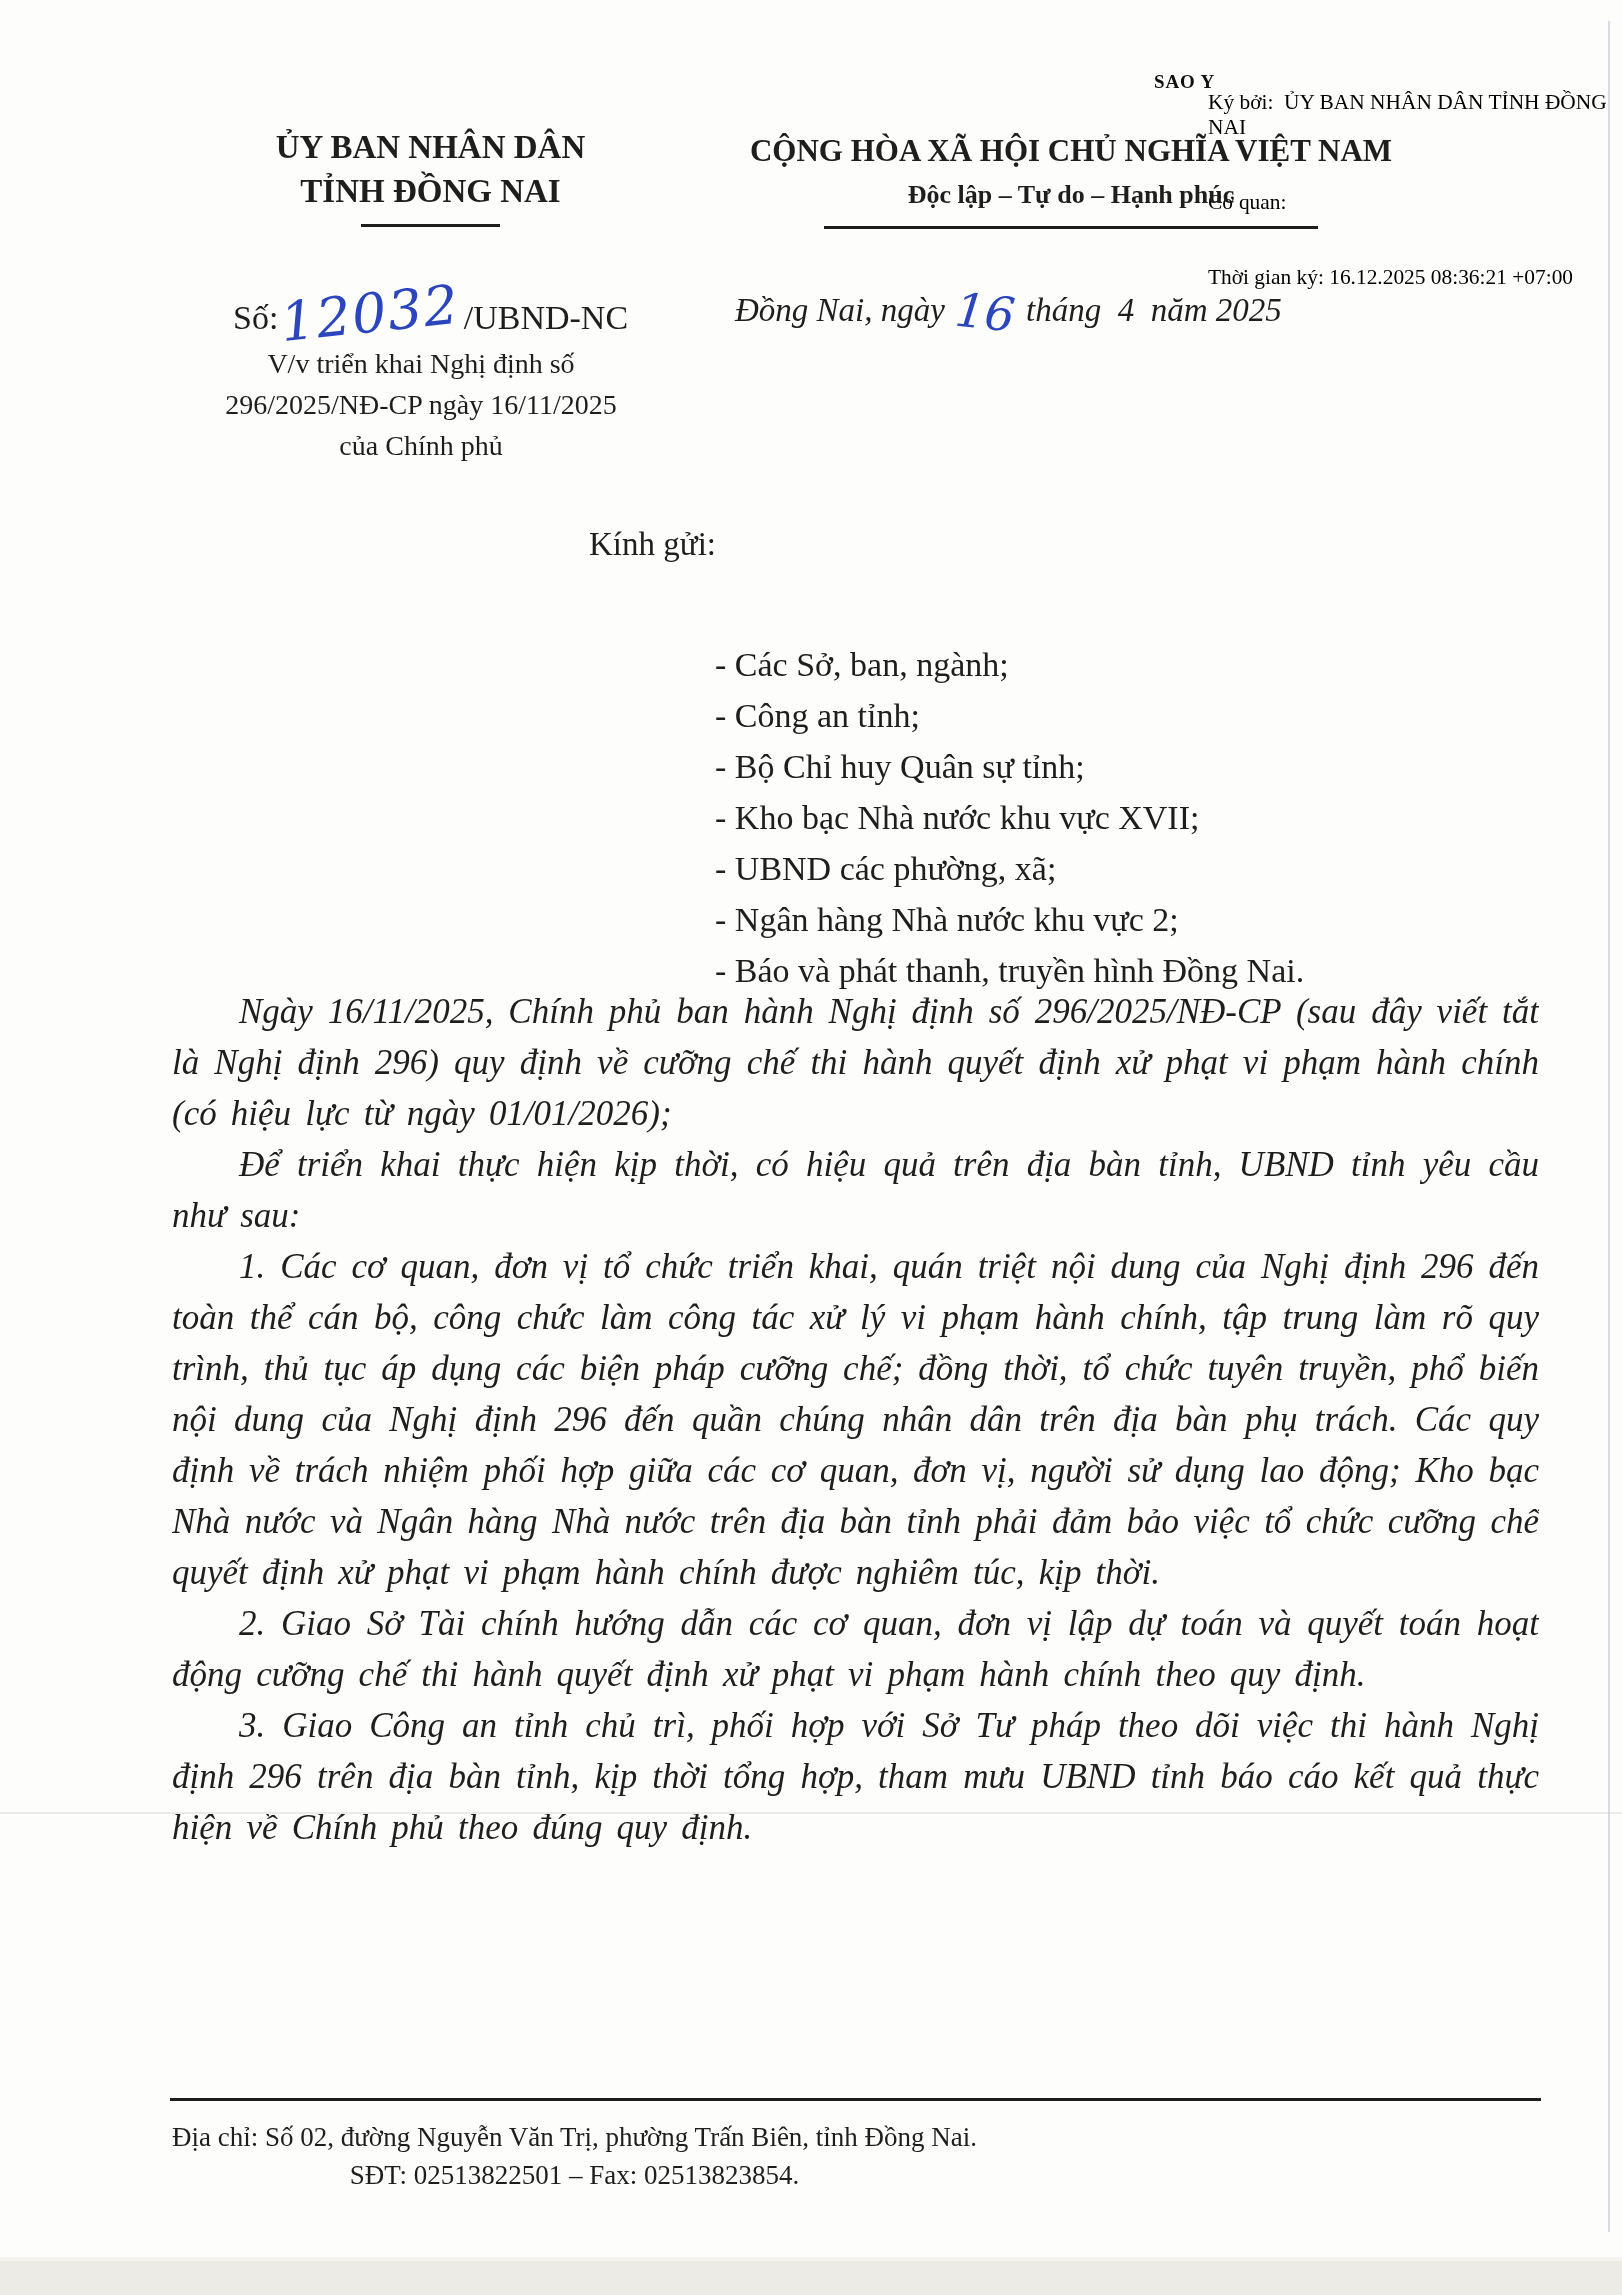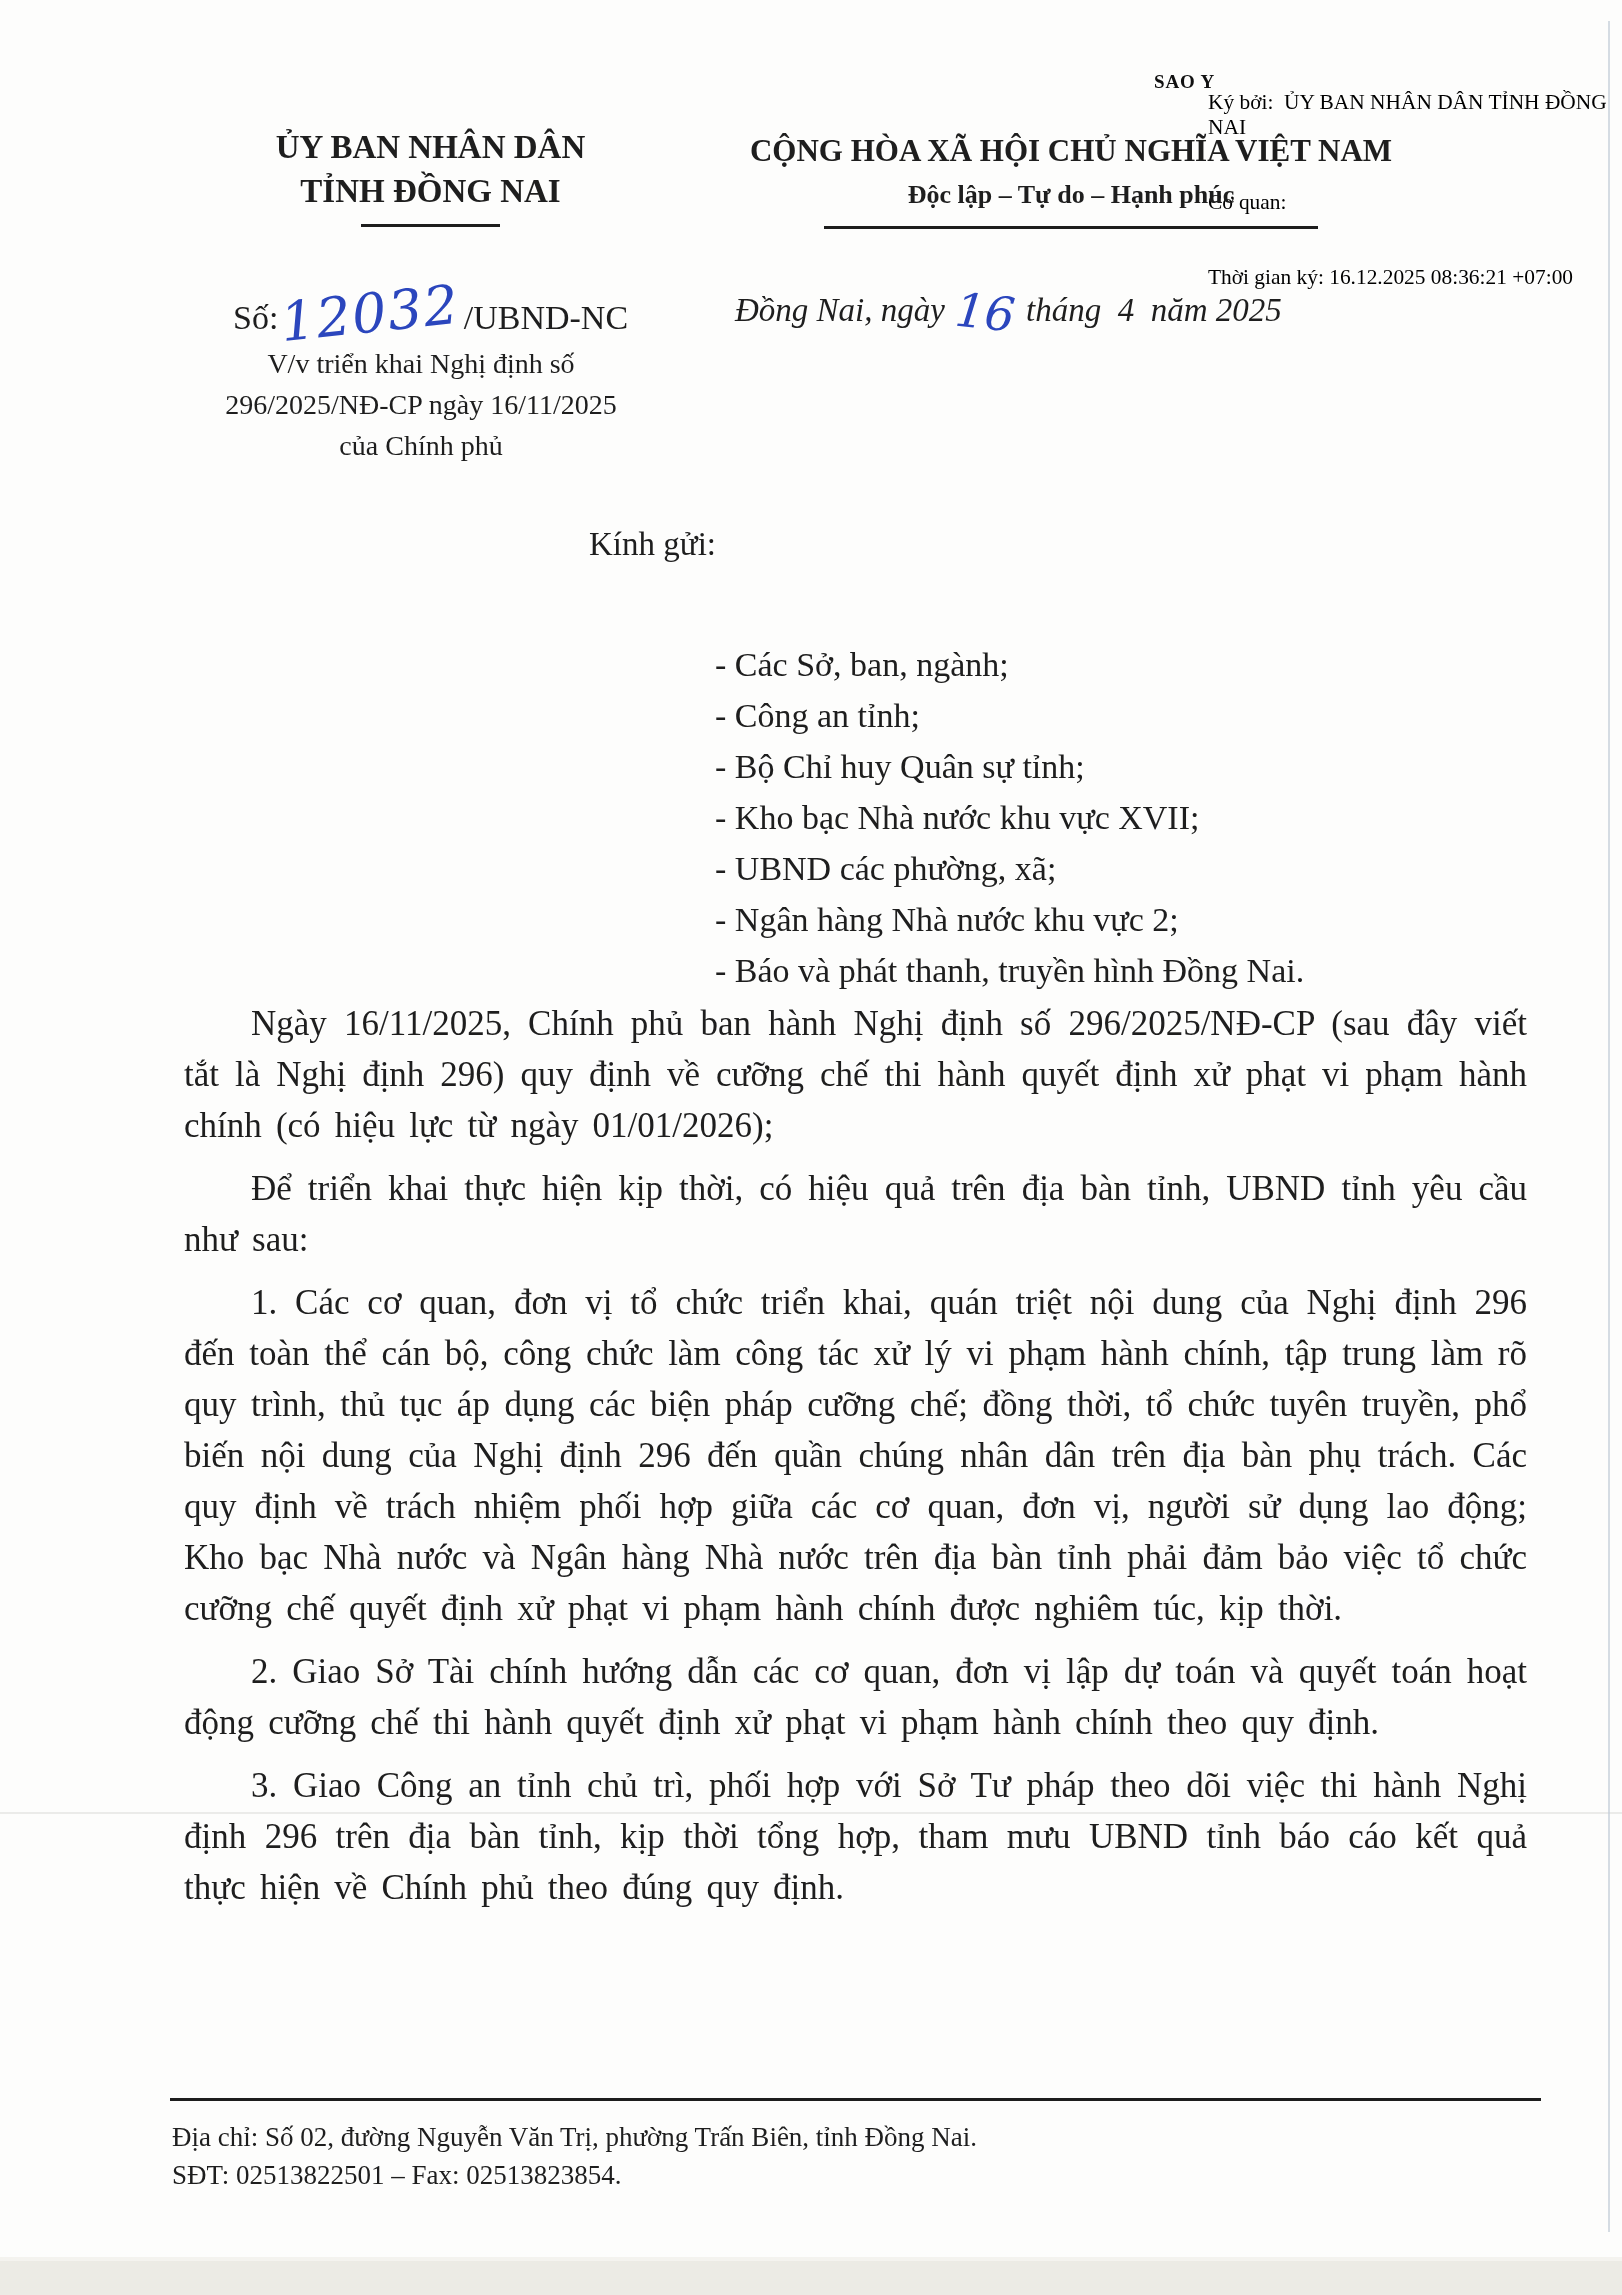--- a/index.html
+++ b/index.html
@@ -45,26 +45,26 @@
   .hand-day{font-size:47px;line-height:31px;transform:rotate(6deg) translateY(7.7px);margin:0 10.7px;}
   
   .kinhgui{position:absolute;top:526px;left:589px;font-size:33px;}
   .recipients{position:absolute;top:595px;left:715px;font-size:34px;line-height:51px;margin-top:44px;}
   
   .body{
     position:absolute;top:986px;left:172px;width:1367px;height:1094px;
     font-size:35px;line-height:51px;
     text-align:justify;word-spacing:5.4px;overflow:hidden;
   }
-  .body p{margin:12px;text-indent:67px;}
+  .body p{margin:0;text-indent:67px;font-style:italic;}
   
   .artifact{position:absolute;top:1812px;left:0;width:1623px;height:1.5px;background:#ebebe9;}
   
   .footline{position:absolute;top:2098px;left:170px;width:1371px;height:3.1px;background:#1d1d1d;}
-  .footer{position:absolute;top:2118px;left:172px;font-size:27px;line-height:38px;}
+  .footer{position:absolute;top:2118px;left:172px;font-size:27px;line-height:38px;text-align:center;}
   
   .scanband{
     position:absolute;left:0;bottom:0;width:1623px;height:34px;
     background:#ecebe5;border-top:4.6px solid #f4f3ef;
   }
   .edgeline{position:absolute;top:21.4px;left:1608px;width:2.3px;height:2211px;background:#c3cdd8;opacity:.7;}
 </style>
 </head>
 <body>
 

